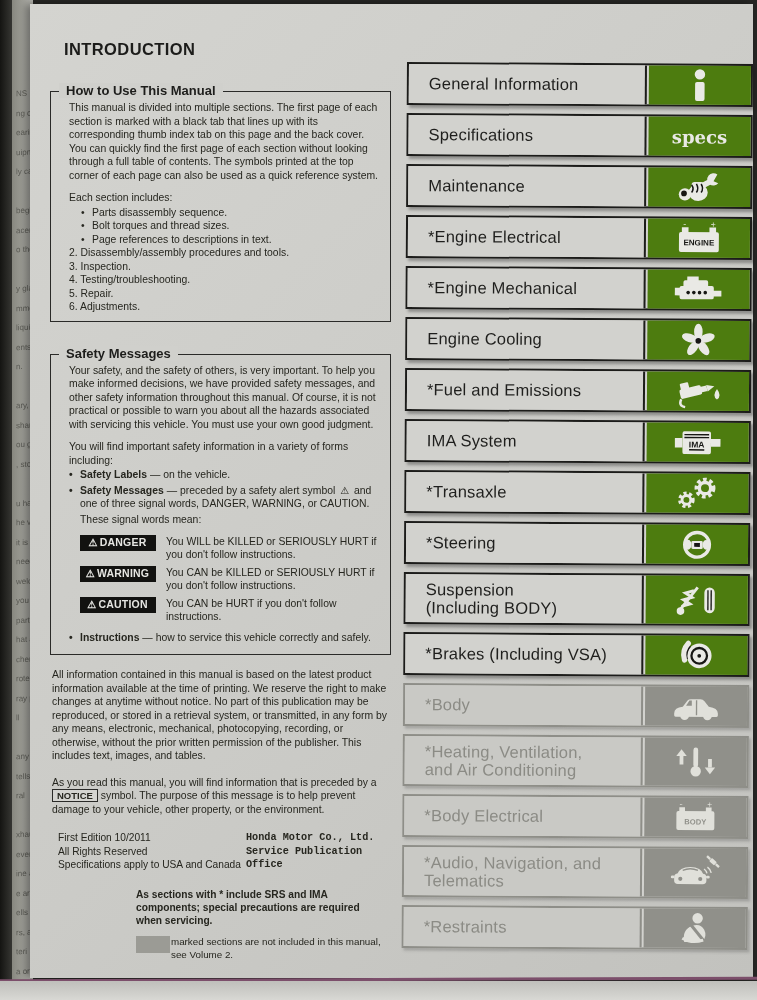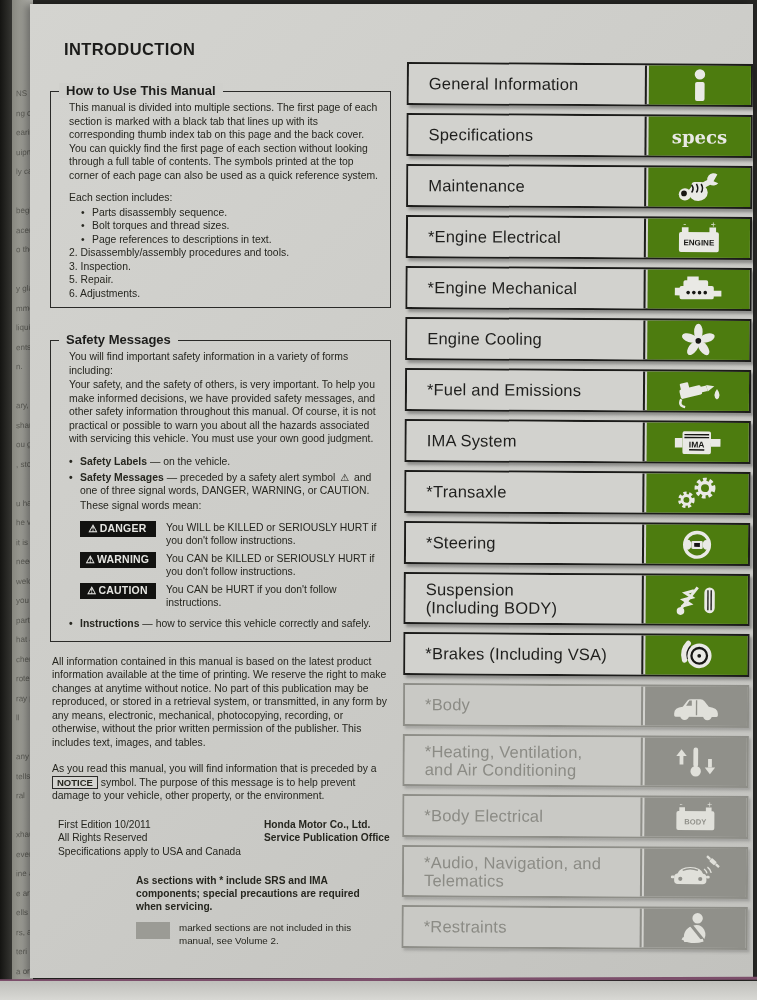--- a/index.html
+++ b/index.html
@@ -42,24 +42,24 @@
   .badge{background:#121210;color:#e6e6e2;font-weight:bold;font-size:10.5px;
         line-height:11.5px;padding:2px 5px 2.5px 4px;display:inline-flex;gap:2px;
         min-width:76px;justify-content:center;flex:none;letter-spacing:.2px;}
   .tri{font-size:10px;}
   .sig-text{flex:1;font-size:10.4px;line-height:13px;}
   .freep{margin:13px 0 0 2px;}
   .notice{border:1.5px solid #2a2a28;padding:0 4px;font-weight:bold;
         font-size:9.5px;background:#d4d4d0;}
   .footer-row{display:flex;margin:15px 0 0 8px;font-size:10.2px;line-height:13.5px;}
   .ed-block{width:206px;}
-  .pub-block{font-weight:bold;}
+  .pub-block{font-weight:bold;font-family:Liberation Mono, monospace;}
   .footnote{margin:16px 0 0 86px;width:252px;font-size:10.2px;line-height:13px;}
   .fn-star{font-weight:bold;}
-  .fn-legend{display:flex;gap:9px;margin-top:8px;font-size:9.8px;}
+  .fn-legend{display:flex;gap:1px;margin-top:8px;font-size:9.8px;}
   .swatch{width:34px;height:17px;background:#9b9b95;flex:none;margin-top:1px;}
 
   
   .tabs-col{position:absolute;left:377px;top:58px;width:346px;display:flex;
         flex-direction:column;gap:8px;transform:rotate(.35deg);
         transform-origin:top left;}
   .tab{display:flex;height:43px;flex:none;border:2px solid #1c1c1a;
         background:#d2d2ce;box-shadow:2.5px 3px 3px rgba(30,30,28,.35);}
   .tab.tall{height:52px;}
   .tab-label{flex:1;border-right:2px solid #1c1c1a;margin-right:2px;
@@ -149,29 +149,30 @@
               <span>Bolt torques and thread sizes.</span>
             </div>
             <div class="bul">
               <span class="bdot">•</span>
               <span>Page references to descriptions in text.</span>
             </div>
           </div>
         <div id="box1-items">
             <div class="numitem">2. Disassembly/assembly procedures and tools.</div>
             <div class="numitem">3. Inspection.</div>
+            <div class="numitem">4. Testing/troubleshooting.</div>
             <div class="numitem">5. Repair.</div>
             <div class="numitem">6. Adjustments.</div>
           </div>
       </div>
 
       <div class="box">
         <div class="box-title">Safety Messages</div>
+        <p class="body">Your safety, and the safety of others, is very important. To help you make informed decisions, we have provided safety messages, and other safety information throughout this manual. Of course, it is not practical or possible to warn you about all the hazards associated with servicing this vehicle. You must use your own good judgment.</p>
         <p class="body tight">You will find important safety information in a variety of forms including:</p>
-        <p class="body">Your safety, and the safety of others, is very important. To help you make informed decisions, we have provided safety messages, and other safety information throughout this manual. Of course, it is not practical or possible to warn you about all the hazards associated with servicing this vehicle. You must use your own good judgment.</p>
 
         <div class="brow">
           <span class="dot">•</span>
           <div><b>Safety Labels</b><span> — on the vehicle.</span></div>
         </div>
 
         <div class="brow">
           <span class="dot">•</span>
           <div>
             <b>Safety Messages</b><span> — preceded by a safety alert symbol </span><span class="alert">⚠</span><span> and one of three signal words, DANGER, WARNING, or CAUTION.</span>

